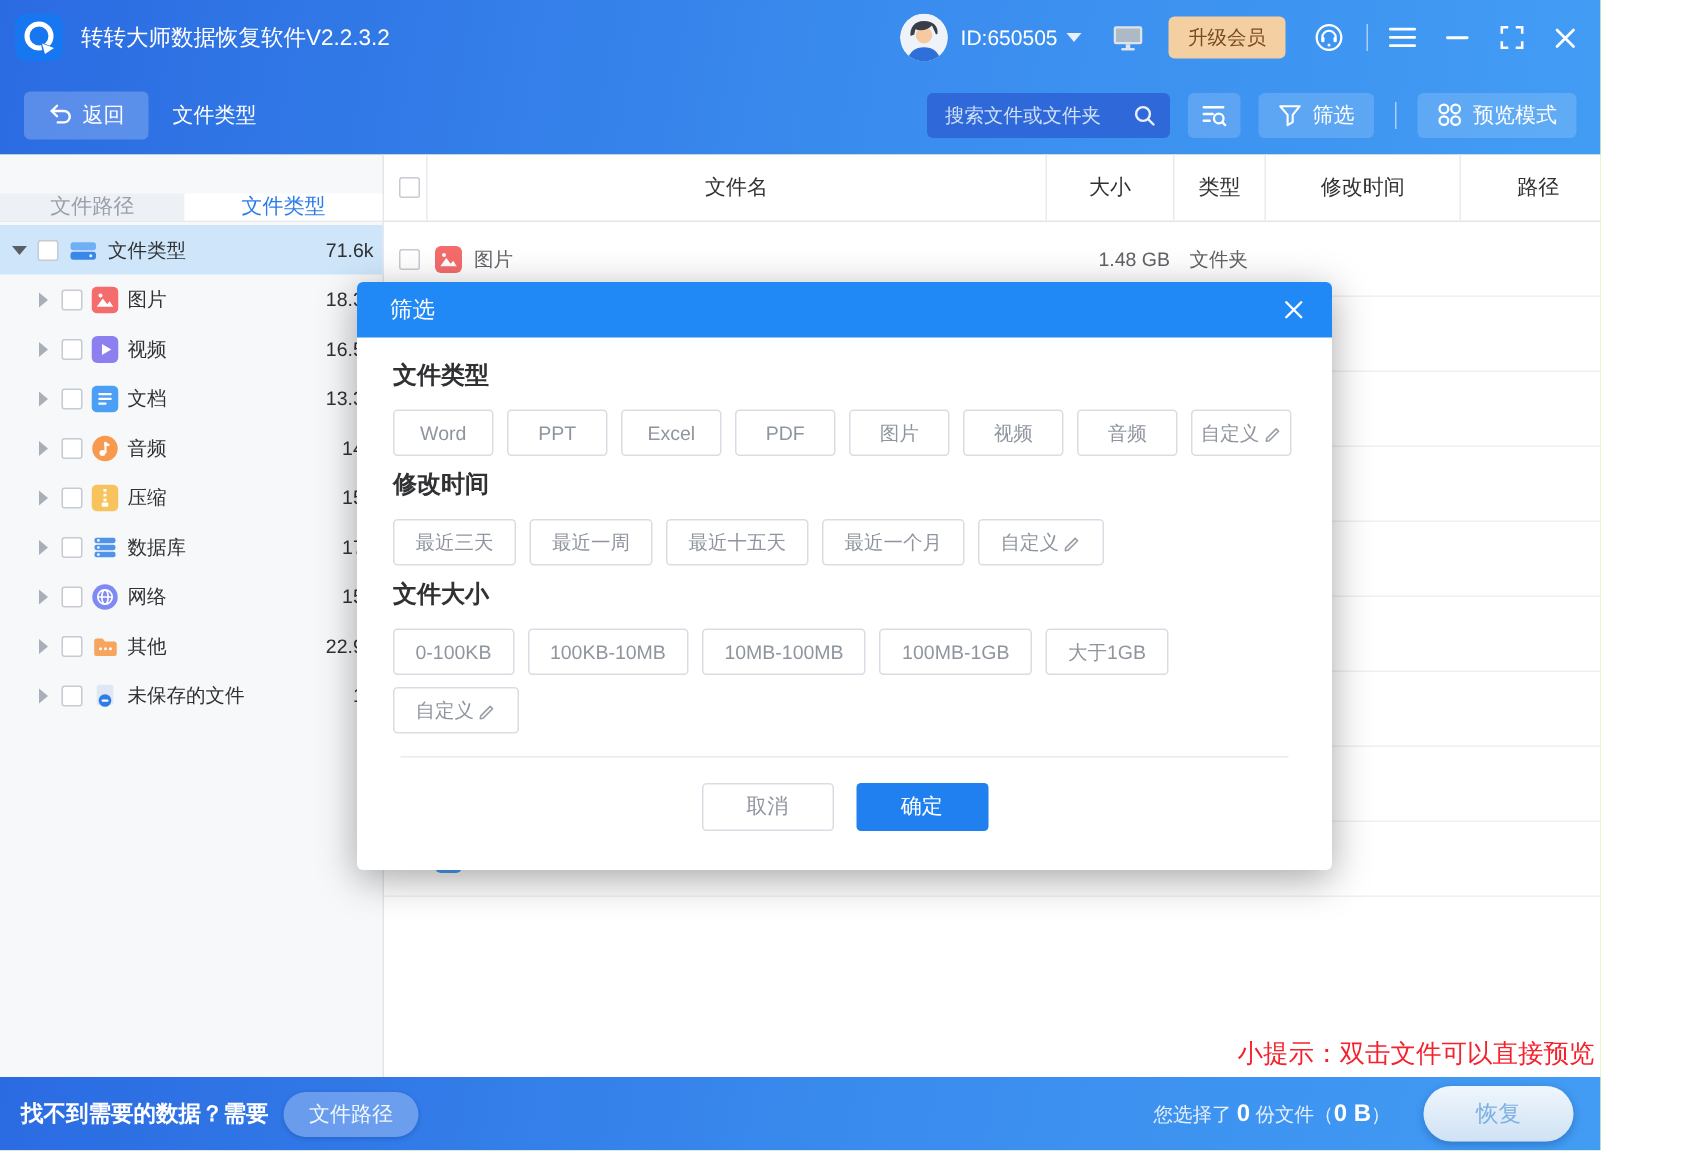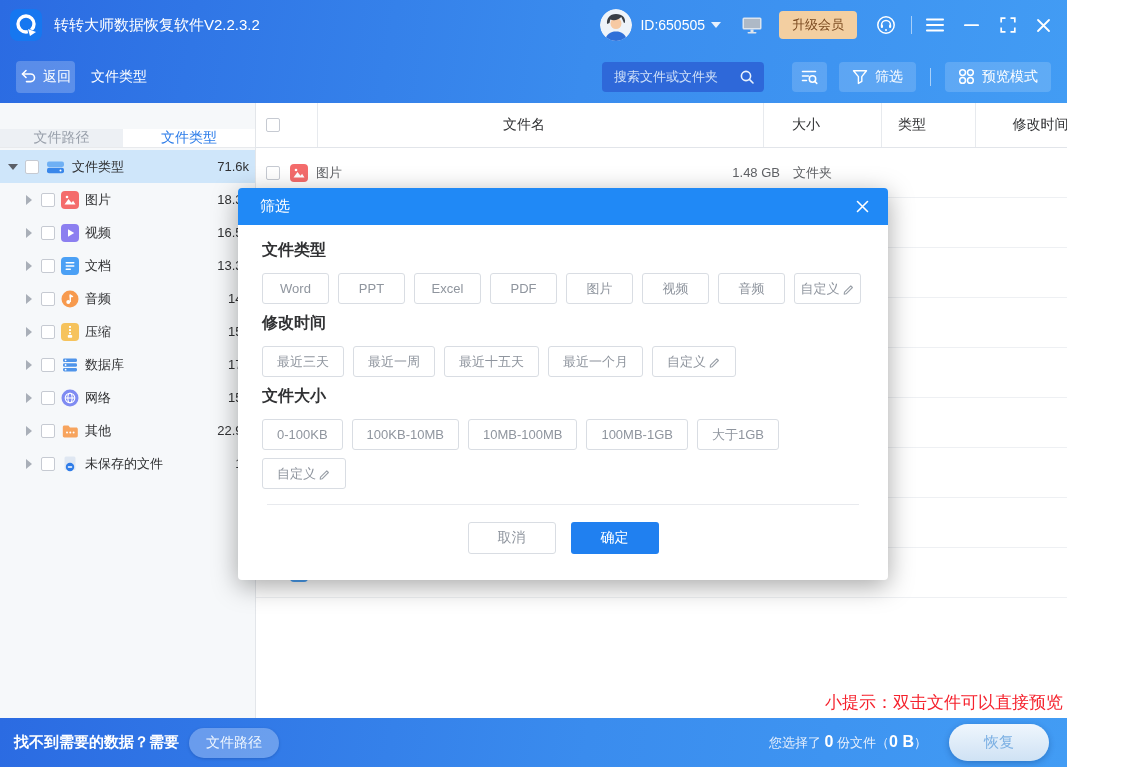--- a/index.html
+++ b/index.html
@@ -21,23 +21,23 @@
   .icon-btn { display:inline-flex; align-items:center; justify-content:center; }
   .monitor { margin-right:16px; }
   .upgrade-btn { background:#f3cfa1; color:#7a4a20; font-size:13px; border:none; border-radius:4px;
                  padding:5px 13px; margin-right:18px; cursor:pointer; }
   .headset { margin-right:14px; }
   .v-div { width:1px; height:18px; background:rgba(255,255,255,.55); margin-right:14px; }
   .win-btn { margin-left:20px; }
 
   .toolbar { height:53px; display:flex; align-items:center; padding:0 16px; }
   .back-btn { display:flex; align-items:center; gap:7px; background:rgba(255,255,255,.22); border:none;
-              border-radius:4px; color:#fff; font-size:14px; padding:7px 4px; cursor:pointer; }
+              border-radius:4px; color:#fff; font-size:14px; padding:7px 16px; cursor:pointer; }
   .crumb { color:#fff; font-size:14px; margin-left:16px; }
-  .search-box { position:relative; width:162px; margin-right:28px; }
+  .search-box { position:relative; width:162px; margin-right:12px; }
   .search-box input { width:162px; height:30px; background:#2e68d9; border:none; border-radius:4px;
                       color:#eaf2fd; font-size:13px; padding:0 32px 0 12px; outline:none;
                       font-family:"Liberation Sans","DejaVu Sans",sans-serif; }
   .search-box input::placeholder { color:#cfe0f8; }
   .search-box .mag { position:absolute; right:9px; top:7px; }
   .tb-btn { display:flex; align-items:center; gap:7px; background:rgba(255,255,255,.16); border:none;
             border-radius:4px; color:#fff; font-size:14px; height:30px; padding:0 13px; cursor:pointer; }
   .tb-btn.sq { padding:0 9px; }
 
   
@@ -58,21 +58,21 @@
               border-top:6px solid #5a5e66; }
   .cb { width:14px; height:14px; border:1px solid #c6cad2; border-radius:2px; background:#fff;
         flex:0 0 auto; margin-left:5px; cursor:pointer; }
   .tree-ic { margin-left:6px; display:flex; flex:0 0 auto; }
   .tree-label { margin-left:6px; font-size:13px; color:#303133; white-space:nowrap; }
   .tree-count { margin-left:auto; margin-right:6px; font-size:13px; color:#303133; }
 
   
   .content { position:absolute; top:103px; left:256px; right:0; bottom:49px; background:#fff; }
   .grid-cols { display:grid; grid-template-columns:28px 413px 85px 61px 130px 104px 51px; }
-  .thead { height:45px; border-bottom:1px solid #e2e5ea;gap:33px; }
+  .thead { height:45px; border-bottom:1px solid #e2e5ea; }
   .th { display:flex; align-items:center; justify-content:center; font-size:14px; color:#303133;
         border-left:1px solid #e7eaee; }
   .th:first-child { border-left:none; }
   .trow { height:50px; border-bottom:1px solid #eef0f3; }
   .td { display:flex; align-items:center; font-size:13px; color:#606266; }
   .td.center { justify-content:center; }
   .td.right { justify-content:flex-end; padding-right:2px; }
   .td.name { padding-left:6px; gap:8px; }
   .prev-btn { background:none; border:none; cursor:pointer; display:flex; margin:0 auto; padding:0; }
 

